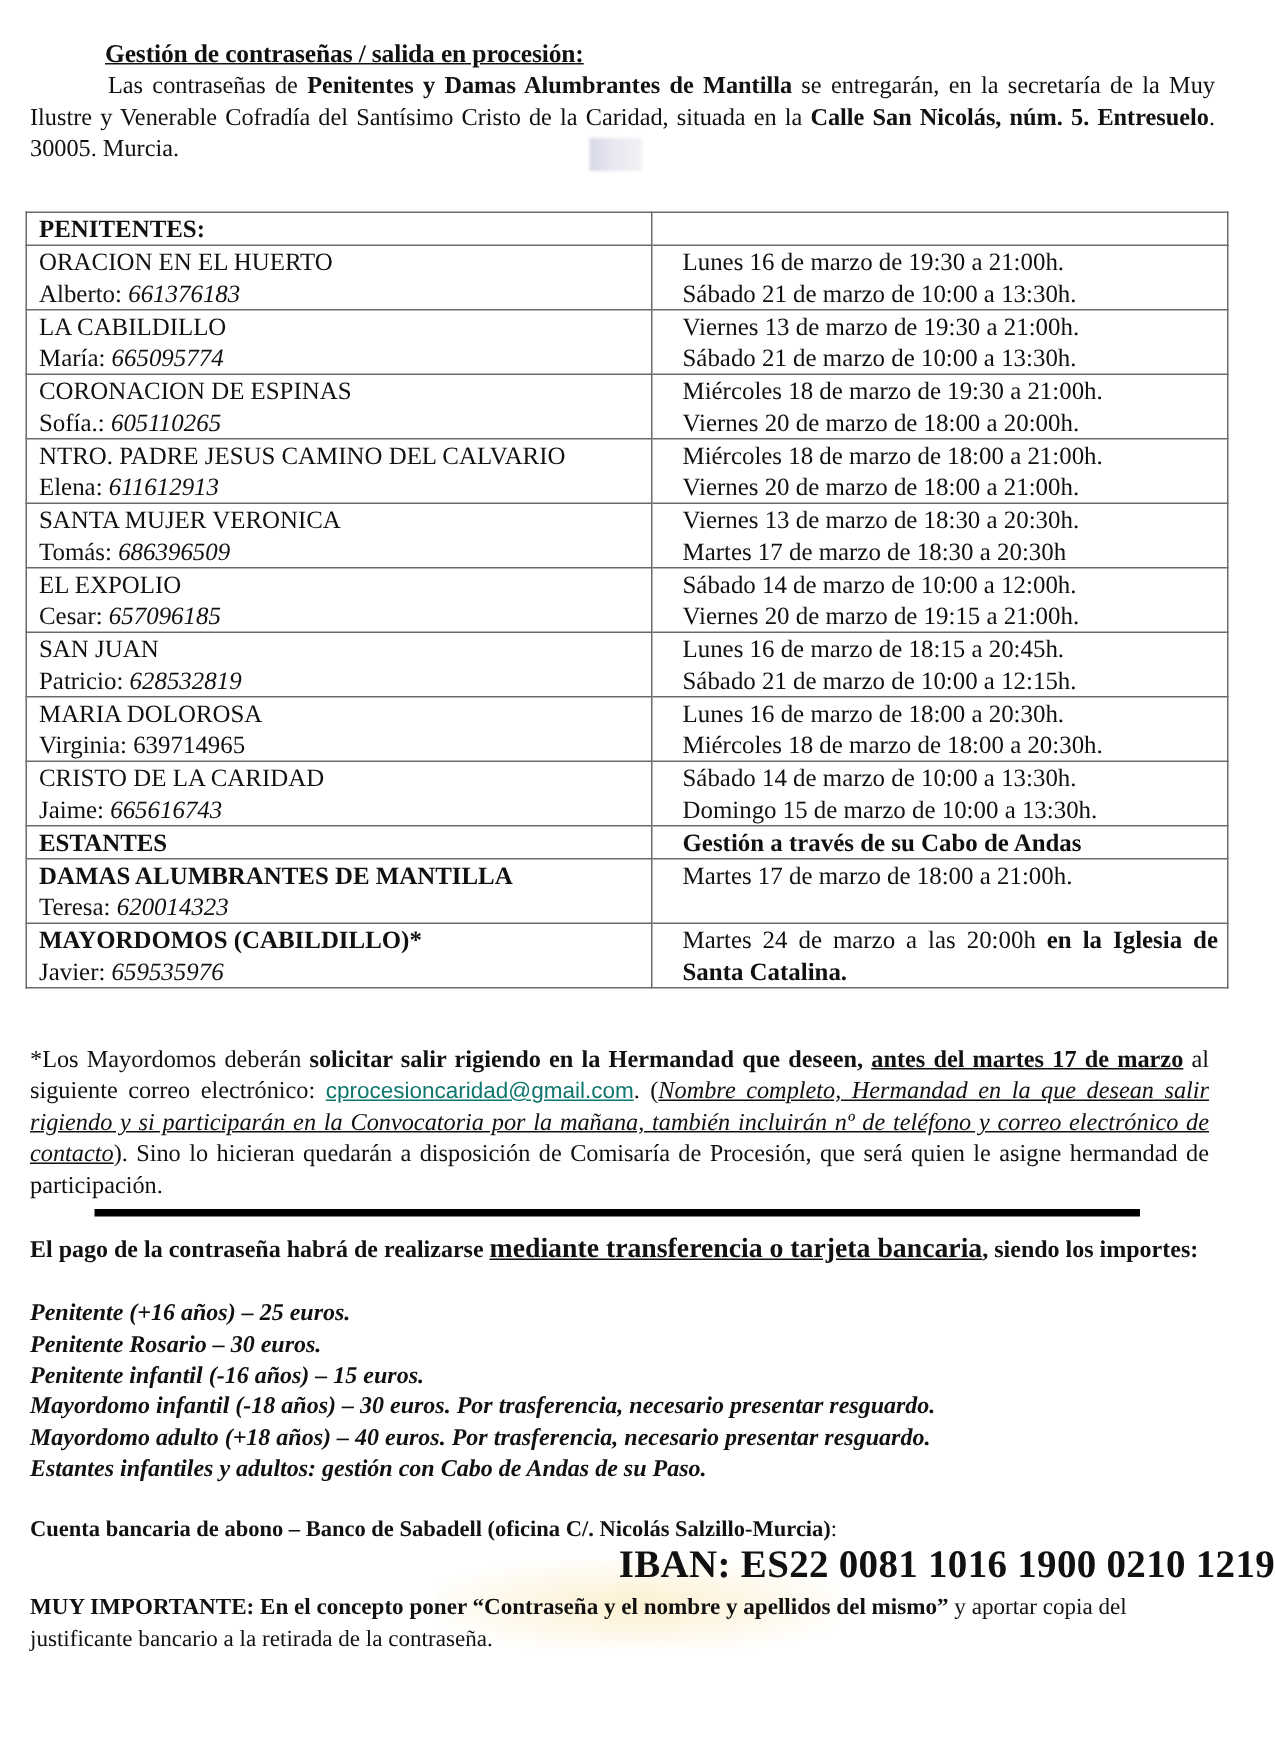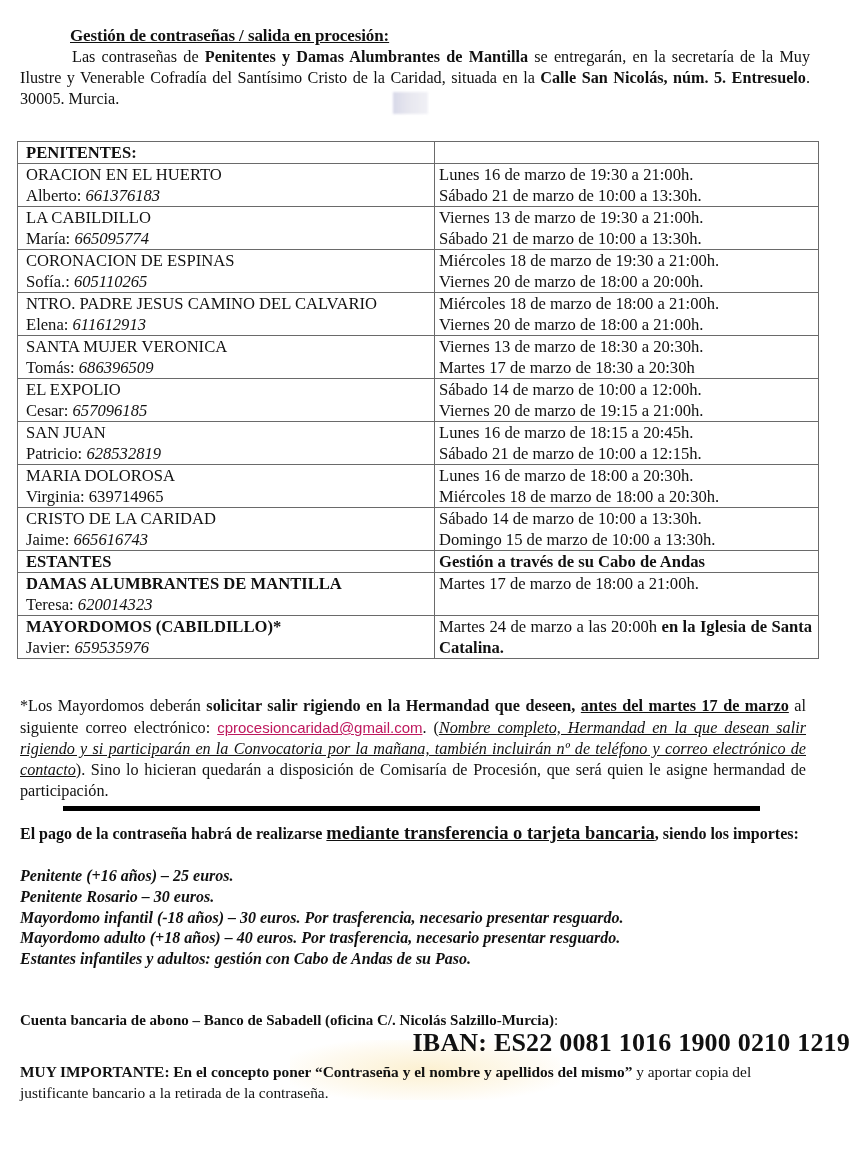--- a/index.html
+++ b/index.html
@@ -26,30 +26,30 @@
   }
   table.schedule {
     position: absolute; left: 17px; top: 141px; width: 802px;
     border-collapse: collapse; font-size: 16.6px; line-height: 21px;
   }
   table.schedule td {
     border: 1.5px solid #6a6a6a; vertical-align: top;
     padding: 0 0 0 8px;
   }
   table.schedule td.c1 { width: 408px; }
-  table.schedule td.c2 { padding-left: 4px; }
+  table.schedule td.c2 { padding-left: 20px; }
   .b { font-weight: bold; }
   .i { font-style: italic; }
   .u { text-decoration: underline; }
   .hdr-row td { height: 21px; }
   .note {
     position: absolute; left: 20px; top: 696px; width: 786px;
     font-size: 16.2px; line-height: 21px; text-align: justify;
   }
-  .note a { color: #be185d; text-decoration: underline; font-family: "Liberation Sans", "DejaVu Sans", sans-serif; font-size: 15px; }
+  .note a { color: #0f766e; text-decoration: underline; font-family: "Liberation Sans", "DejaVu Sans", sans-serif; font-size: 15px; }
   .rule {
     position: absolute; left: 63px; top: 806px; width: 697px; height: 5px;
     background: #000000;
   }
   .payment {
     position: absolute; left: 20px; top: 823px; width: 800px;
     font-size: 16px; line-height: 20.5px; font-weight: bold;
   }
   .payment .big { font-size: 18.5px; text-decoration: underline; }
   .prices {
@@ -214,20 +214,21 @@
 
   <div class="rule"></div>
 
   <p class="payment" style="margin:0;">
     <span>El pago de la contraseña habrá de realizarse </span><span class="big">mediante transferencia o tarjeta bancaria</span><span>, siendo los importes:</span>
   </p>
 
   <div class="prices" id="prices-list">
       <div>Penitente (+16 años) – 25 euros.</div>
       <div>Penitente Rosario – 30 euros.</div>
+      <div>Penitente infantil (-16 años) – 15 euros.</div>
       <div>Mayordomo infantil (-18 años) – 30 euros. Por trasferencia, necesario presentar resguardo.</div>
       <div>Mayordomo adulto (+18 años) – 40 euros. Por trasferencia, necesario presentar resguardo.</div>
       <div>Estantes infantiles y adultos: gestión con Cabo de Andas de su Paso.</div>
     </div>
 
   <div class="bank-line">
     <span>Cuenta bancaria de abono – Banco de Sabadell (oficina C/. Nicolás Salzillo-Murcia)</span><span class="plain">:</span>
   </div>
 
   <div class="iban-watermark"></div>

